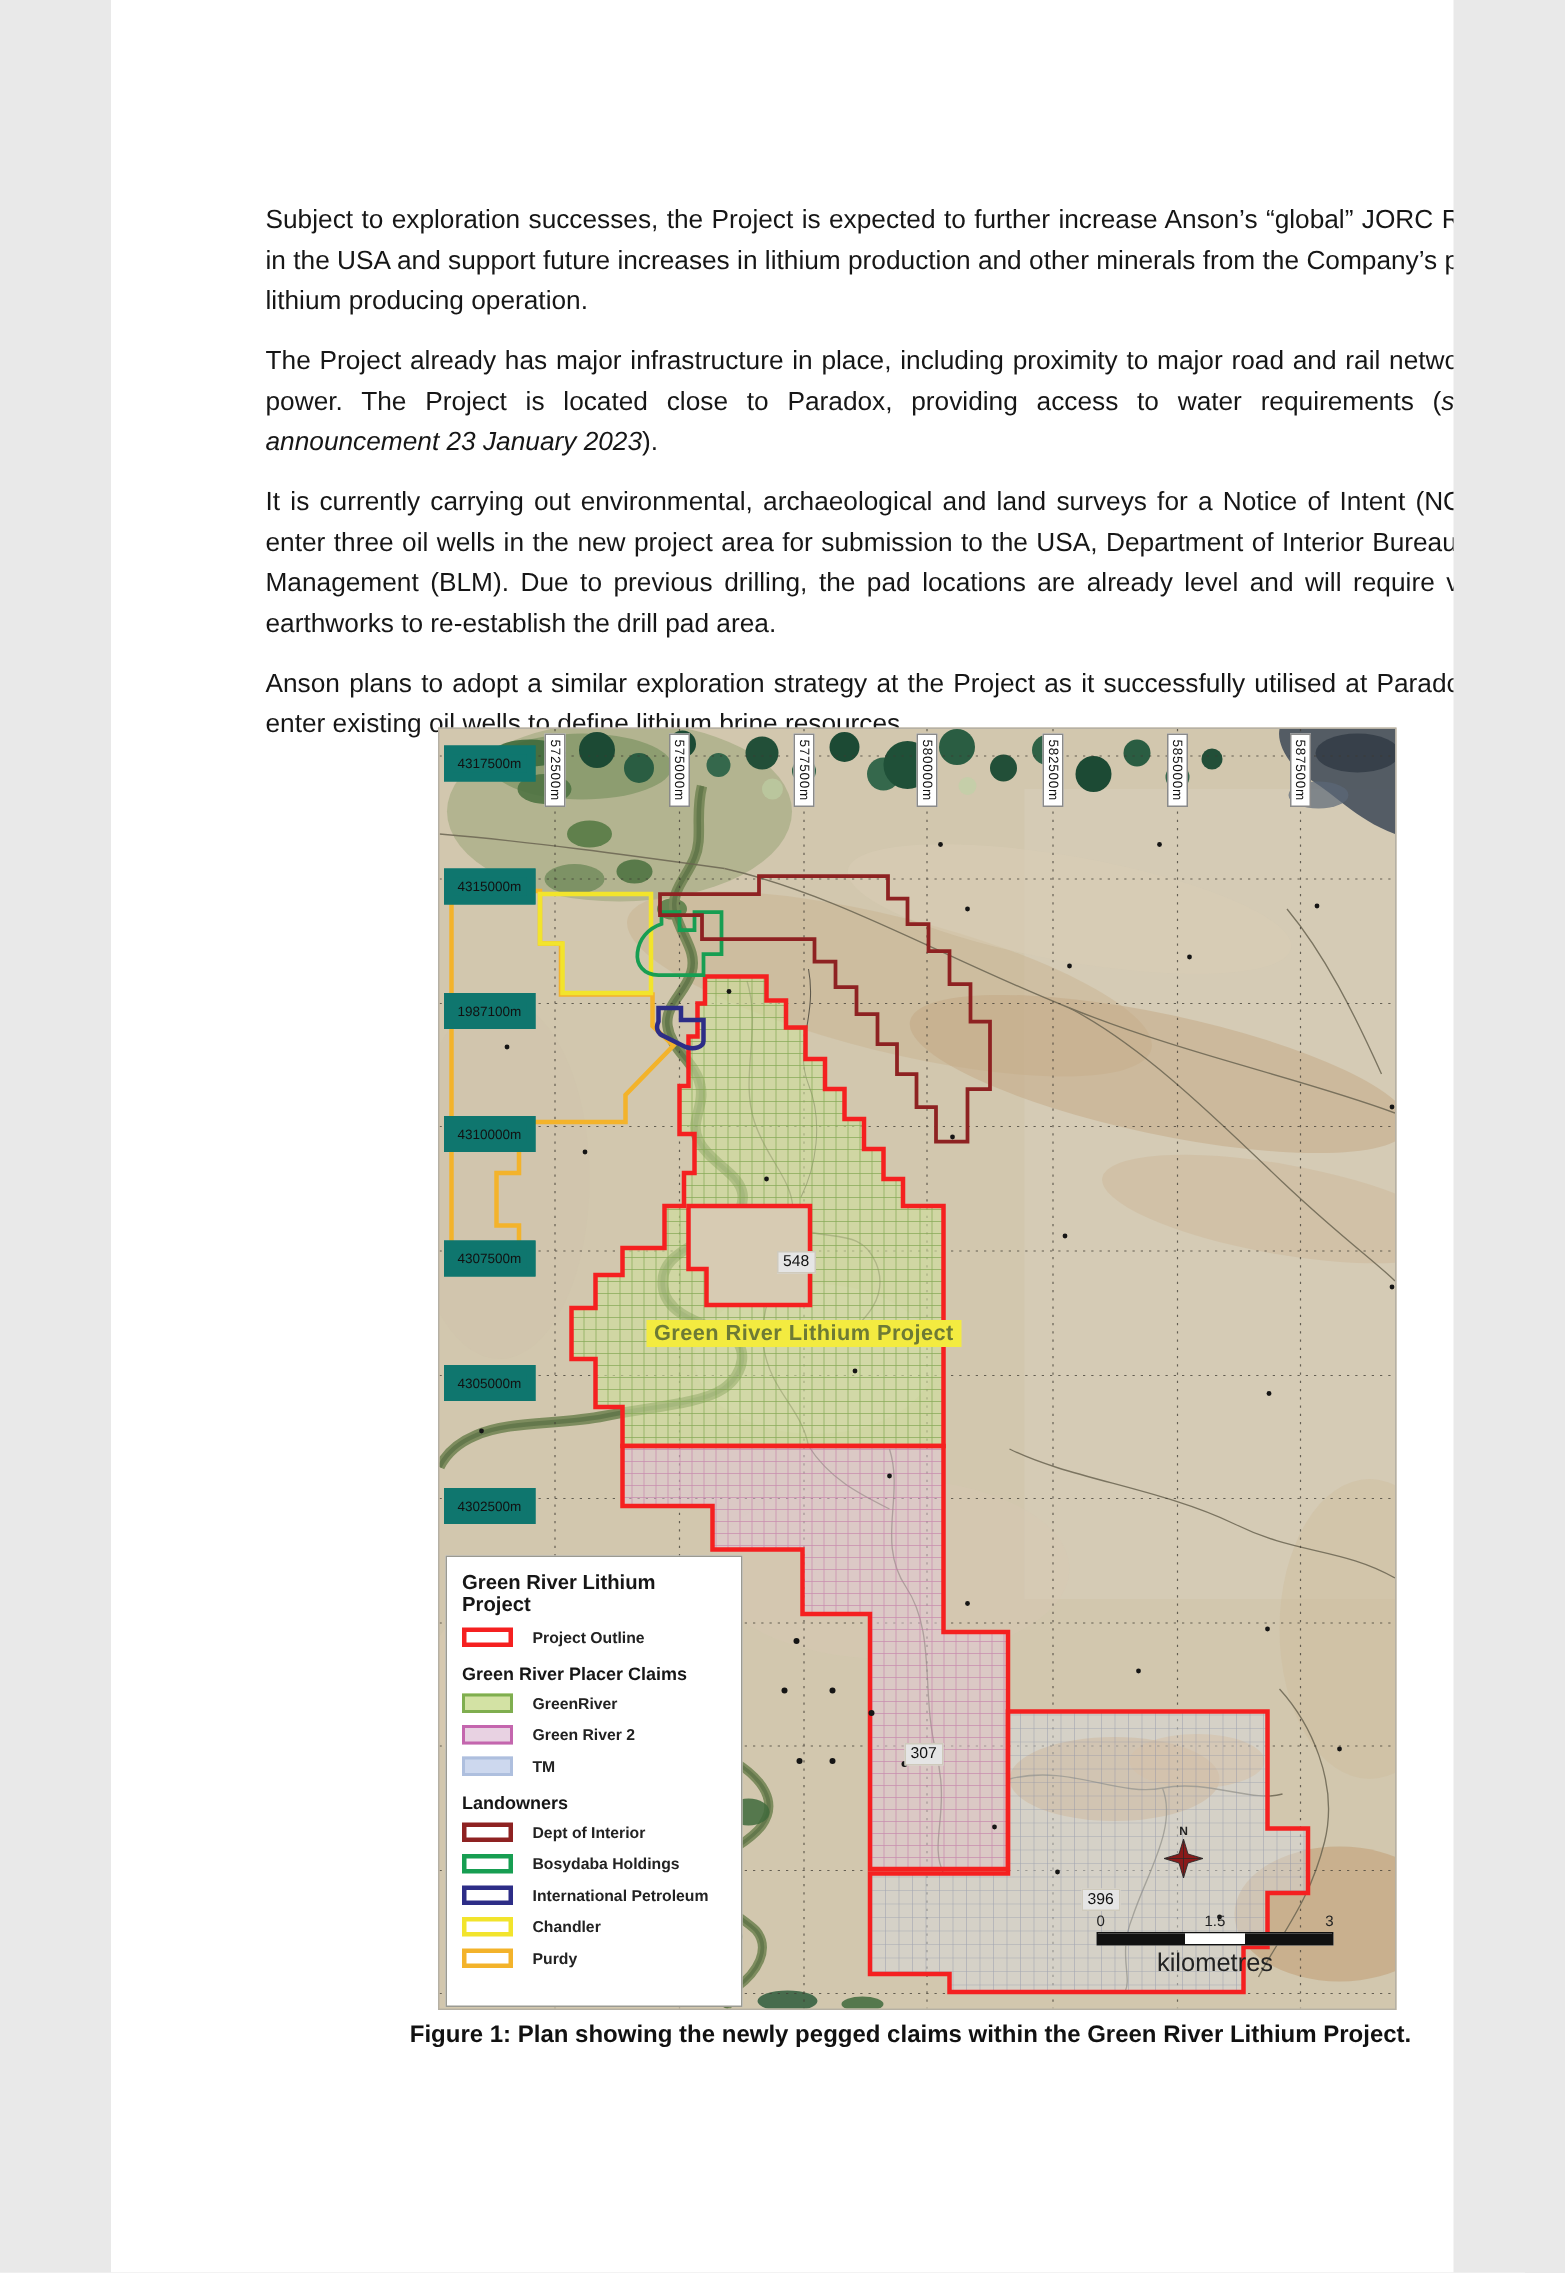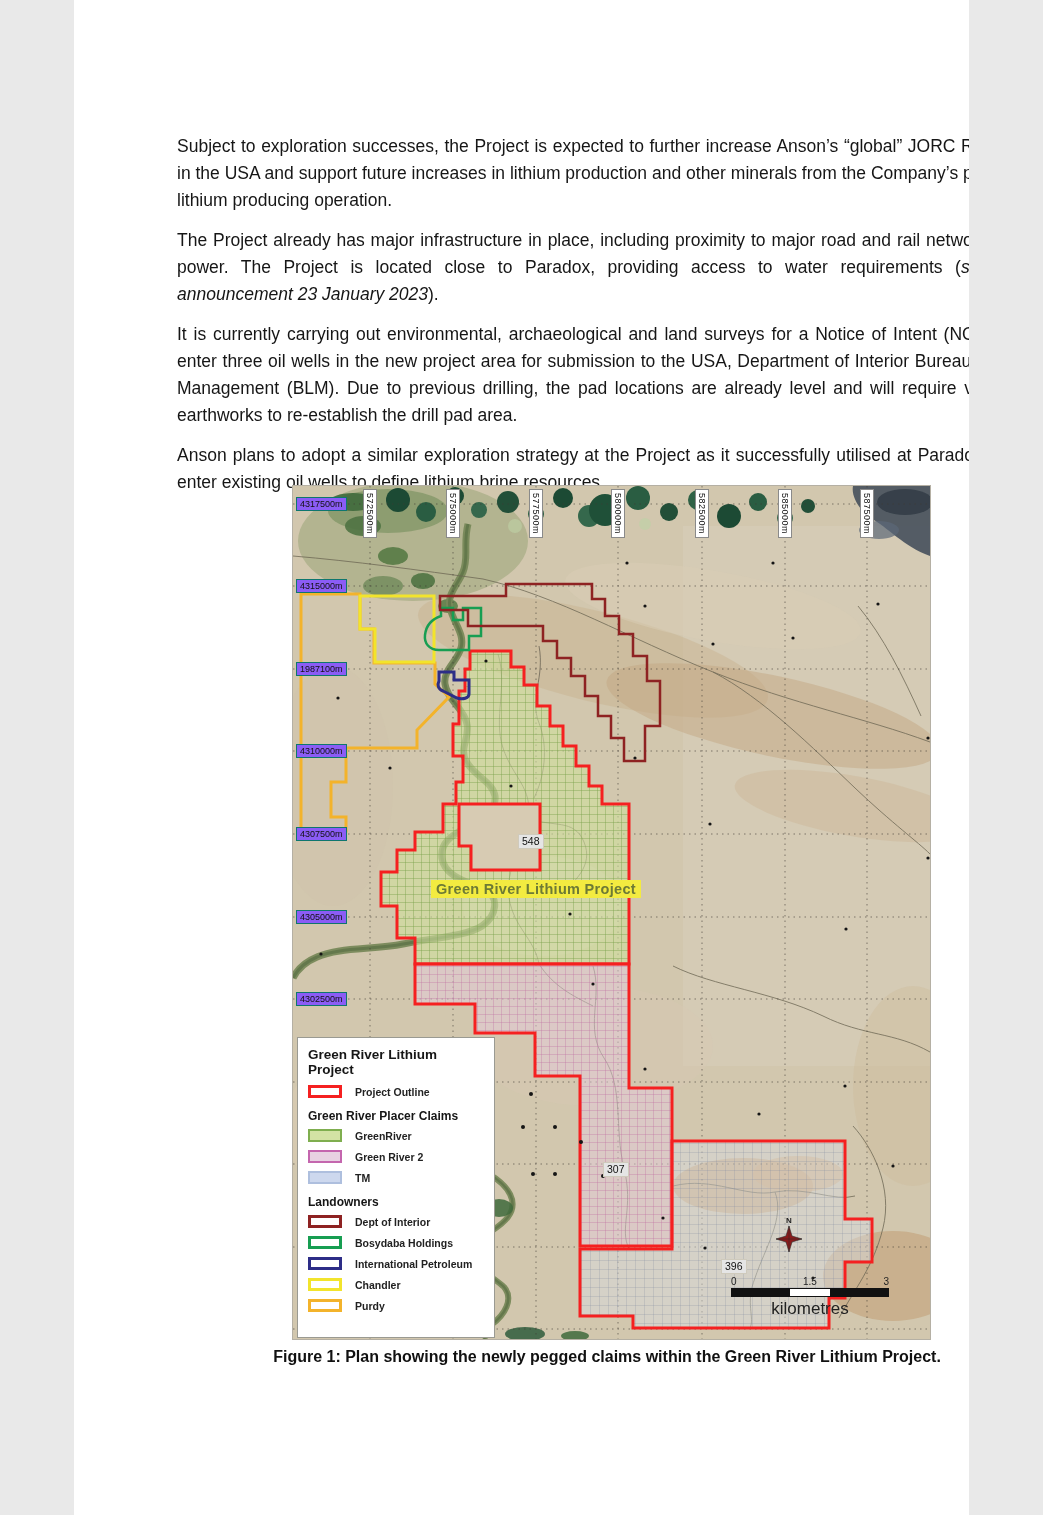--- a/index.html
+++ b/index.html
@@ -12,21 +12,21 @@
   .logo-text{font-size:27px;font-weight:600;color:#4a73c4;letter-spacing:.5px;margin-top:2px;}
   
   .bodytext{position:absolute;left:103px;top:133px;width:859px;}
   .bodytext p{font-size:17.5px;line-height:27px;text-align:justify;margin:0 0 13px 0;}
   .bodytext p:last-child{margin-bottom:0;}
   .it{font-style:italic;}
   
   .map-wrap{position:absolute;left:218px;top:485px;width:637px;height:853px;overflow:hidden;
             border:1px solid #b5b0a4;box-sizing:content-box;background:#d2c7ae;}
   .map-wrap svg.terrain{position:absolute;left:0;top:0;}
-  .coord-y{position:absolute;left:3px;background:#8b5cf6;border:1px solid #0f766e;font-size:9px;
+  .coord-y{position:absolute;left:3px;background:#0f766e;border:6px solid #0f766e;font-size:9px;
            line-height:12px;padding:0 3px;color:#111;white-space:nowrap;z-index:6;}
   .coord-x{position:absolute;top:3px;background:#fff;border:1px solid #8a8a8a;font-size:9px;
            padding:3px 1px;color:#111;writing-mode:vertical-rl;letter-spacing:.5px;z-index:6;}
   .maplabel{position:absolute;background:#e5e5e5;font-size:10.5px;line-height:13px;padding:0 3px;
             color:#111;border:1px solid #cfcabc;z-index:6;}
   .grlp{position:absolute;left:138px;top:394px;background:#f3eb40;color:#6d7a35;font-weight:bold;
         font-size:14.5px;padding:1px 5px;letter-spacing:.3px;z-index:6;white-space:nowrap;}
   
   .legend{position:absolute;left:4px;top:551px;width:198px;height:301px;background:#fff;
           border:1px solid #9a9a92;box-sizing:border-box;padding:9px 10px;z-index:7;

